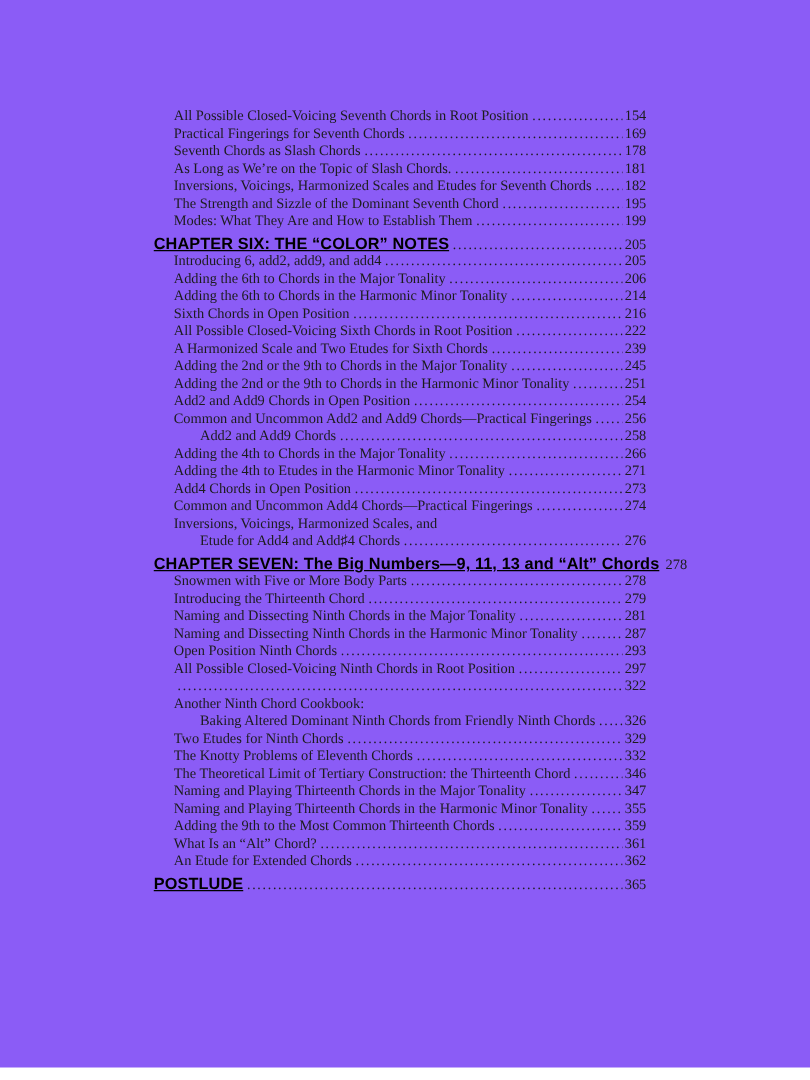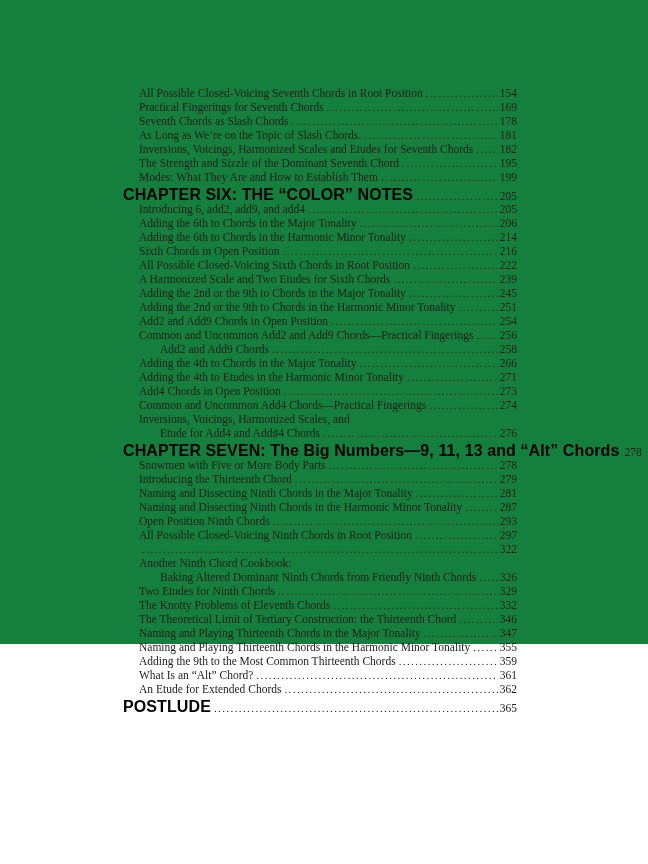--- a/index.html
+++ b/index.html
@@ -6,22 +6,22 @@
     margin: 0;
     padding: 0;
     background: #ffffff;
     width: 648px;
     height: 864px;
     overflow: hidden;
   }
   .page {
     position: relative;
     width: 648px;
-    height: 644px;
-    background: #15803d;
+    height: 854px;
+    background: #8b5cf6;
     font-family: "Liberation Serif", serif;
   }
   .toc {
     position: absolute;
     left: 123px;
     top: 86px;
     width: 394px;
   }
   .row {
     display: flex;
@@ -35,23 +35,24 @@
   .row .label {
     flex: 0 0 auto;
     font-family: "Liberation Serif", serif;
   }
   .row.chapter {
     margin-top: 4px;
   }
   .row.chapter .label {
     font-family: "Liberation Sans", sans-serif;
     font-weight: bold;
-    font-size: 16px;
+    font-size: 13px;
     color: #000000;
     letter-spacing: 0.1px;
+    text-decoration: underline;
   }
   .row.entry, .row.hang { padding-left: 16px; }
   .row.cont { padding-left: 37px; }
   .leader {
     flex: 1 1 auto;
     min-width: 0;
     overflow: hidden;
     margin: 0 2px 0 3px;
     letter-spacing: 1.4px;
     font-size: 11px;

